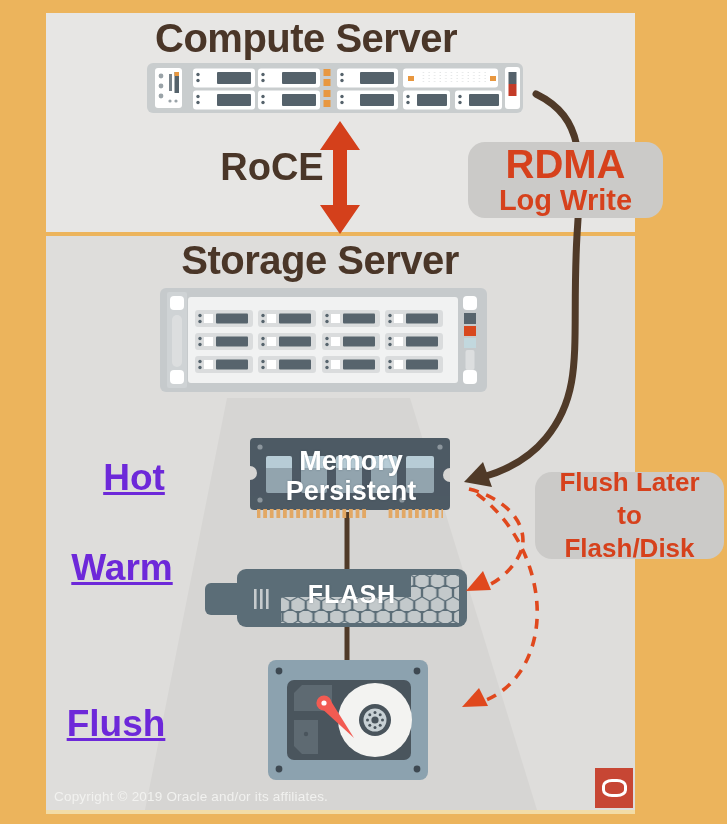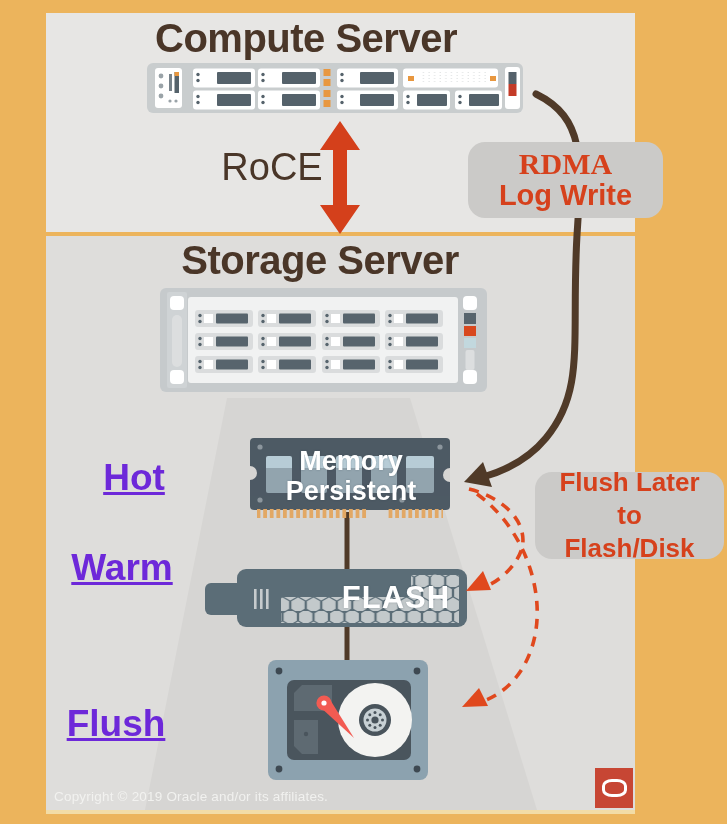--- a/index.html
+++ b/index.html
@@ -22,39 +22,39 @@
   .title {
     font-size:40px; font-weight:bold; color:#4A3628; white-space:nowrap;
     transform:translateX(-50%); letter-spacing:-0.5px;
   }
   .tier-label {
     font-size:37px; font-weight:bold; color:#6d28d9; white-space:nowrap;
     transform:translateX(-50%);
     text-decoration:underline;
   }
   .roce-label {
-    font-size:38px; font-weight:normal; color:#4A3628; white-space:nowrap;
+    font-size:38px; font-weight:bold; color:#4A3628; white-space:nowrap;
     transform:translateX(-50%);
   }
   .callout {
     background:#CBCAC8; border-radius:17px; color:#D6411C; font-weight:bold;
     display:flex; flex-direction:column; align-items:center; justify-content:center;
     text-align:center;
   }
   .rdma-box { left:468px; top:142px; width:195px; height:76px; }
-  .rdma-line1 { font-size:30px; line-height:1.05;font-family:Liberation Serif, serif; }
+  .rdma-line1 { font-size:40px; line-height:1.05; }
   .rdma-line2 { font-size:29px; line-height:1.1; }
   .flush-box { left:535px; top:472px; width:189px; height:87px; }
   .flush-line { font-size:26px; line-height:1.26; }
   .device-text {
     color:#FFFFFF; font-weight:bold; text-align:center; white-space:nowrap;
     transform:translateX(-50%); text-shadow:0 0 2px rgba(40,55,65,0.35);
   }
   .pmem-text  { font-size:27px; line-height:1.12; }
-  .flash-text { font-size:31px; letter-spacing:1px;margin-left:44px; }
+  .flash-text { font-size:25px; letter-spacing:1px; }
   .copyright {
     left:54px; top:789px; font-size:13.5px; color:rgba(244,244,242,0.9);
     letter-spacing:0.2px;
   }
   .oracle-logo {
     left:595px; top:768px; width:38px; height:40px; background:#C74634;
     display:flex; align-items:center; justify-content:center;
   }
   .oracle-o {
     width:19px; height:12px; border:3.2px solid #FFFFFF; border-radius:10px/7px;

